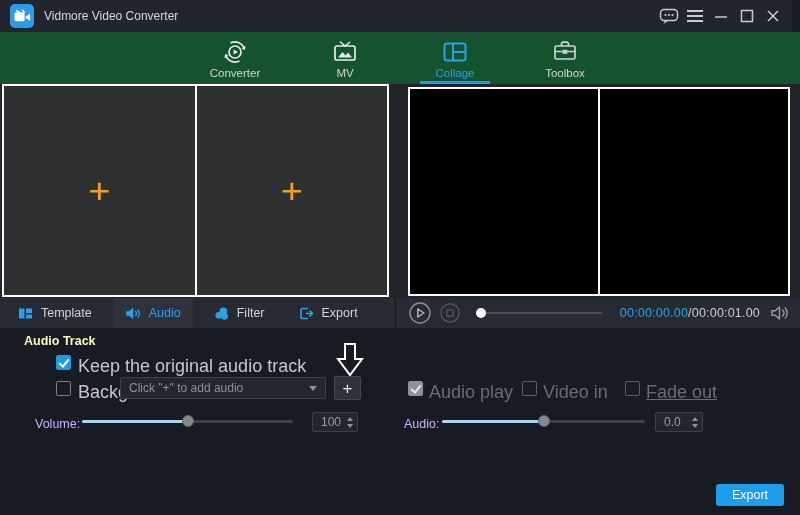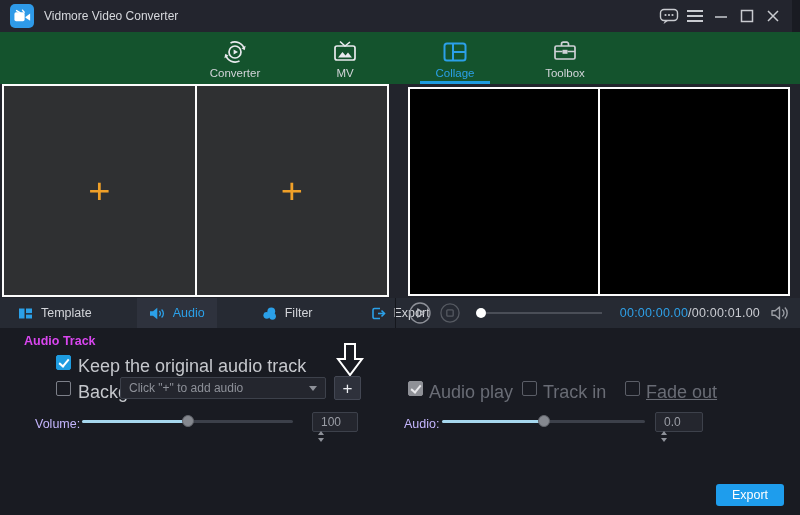--- a/index.html
+++ b/index.html
@@ -35,36 +35,36 @@
   .plus{color:#f0a028;font-size:38px;font-weight:100;line-height:30px;transform:scaleY(.92);}
 
   .preview{position:absolute;left:408px;top:3px;width:378px;height:205px;border:2px solid #fcfcfc;
            display:flex;background:#000;}
   .preview-cell{flex:1;background:#000;}
   .preview-cell.first{border-right:2px solid #fcfcfc;}
 
   
   .striprow{position:absolute;top:298px;left:0;width:800px;height:30px;background:#262a33;}
   .striprow .vdiv{position:absolute;left:395px;top:0;width:1px;height:30px;background:#15171d;}
-  .tabs{position:absolute;left:0;top:0;height:30px;display:flex;align-items:center;padding-left:6px;gap:33px;}
+  .tabs{position:absolute;left:0;top:0;height:30px;display:flex;align-items:center;padding-left:6px;gap:9px;}
   .tab{display:flex;align-items:center;gap:8px;height:30px;padding:0 12px;font-size:12.5px;color:#d2d4d9;}
   .tab.active{background:#2e323d;color:#2ba0e8;}
 
   .player{position:absolute;left:400px;top:0;width:400px;height:30px;display:flex;align-items:center;}
   .pbtn{margin-left:9px;display:flex;align-items:center;}
   .pdot{width:10px;height:10px;border-radius:50%;background:#fff;margin-left:16px;flex:none;}
   .ptrack{height:2px;background:#4a4e57;flex:1;margin:0 18px 0 0;}
   .ptime{font-size:12.5px;white-space:nowrap;letter-spacing:.2px;}
   .t-cur{color:#2e9fe6;}
   .t-sep,.t-total{color:#c9cbd1;}
   .pvol{margin:0 10px 0 10px;display:flex;align-items:center;}
 
   
   .audio-panel{position:absolute;top:328px;left:0;width:800px;height:187px;background:#191b22;}
-  .section-title{position:absolute;left:24px;top:6px;font-size:12.5px;font-weight:bold;color:#d946ef;}
+  .section-title{position:absolute;left:24px;top:6px;font-size:12.5px;font-weight:bold;color:#fef9c3;}
 
   .checkbox{position:absolute;width:15px;height:15px;border:1px solid #7d8089;border-radius:2px;
             box-sizing:border-box;background:transparent;}
   .checkbox.checked{background:#1e9ce0;border-color:#1e9ce0;}
   .checkbox.checked::after{content:"";position:absolute;left:4px;top:1px;width:4px;height:8px;
             border:solid #fff;border-width:0 2px 2px 0;transform:rotate(40deg);}
   .checkbox.disabled{border-color:#5b5e67;}
   .checkbox.checked.disabled{background:#8f9197;border-color:#8f9197;}
   .checkbox.checked.disabled::after{border-color:#e9e9ec;}
   .cb-label{position:absolute;font-size:18px;color:#c5c7cc;white-space:nowrap;}
@@ -84,21 +84,21 @@
 
   .row-label{position:absolute;font-size:12.5px;color:#c4b5fd;white-space:nowrap;}
 
   .slider{position:absolute;height:14px;}
   .slider .track{position:absolute;left:0;top:6px;width:100%;height:3px;background:#3c404a;border-radius:2px;}
   .slider .fill{position:absolute;left:0;top:6px;height:3px;background:#a6d7ee;border-radius:2px;}
   .slider .thumb{position:absolute;top:1px;width:12px;height:12px;margin-left:-6px;border-radius:50%;
                  background:#85888f;border:1px solid #61646b;box-sizing:border-box;}
 
   .spin{position:absolute;height:20px;background:#24262e;border:1px solid #3d414b;border-radius:2px;
-        box-sizing:border-box;display:flex;flex-direction:column;}
+        box-sizing:border-box;display:flex;}
   .spin .val{flex:1;font-size:12px;color:#9b9ea6;padding-left:8px;line-height:18px;}
   .spin .arrows{width:15px;display:flex;flex-direction:column;align-items:center;justify-content:center;gap:3px;}
   .tri-up{width:0;height:0;border-left:3.5px solid transparent;border-right:3.5px solid transparent;
           border-bottom:4px solid #8e9199;}
   .tri-down{width:0;height:0;border-left:3.5px solid transparent;border-right:3.5px solid transparent;
           border-top:4px solid #8e9199;}
 
   .export-btn{position:absolute;left:716px;top:484px;width:68px;height:22px;background:#1e9ded;
               border-radius:3px;display:flex;align-items:center;justify-content:center;
               color:#fff;font-size:12.5px;}
@@ -295,21 +295,21 @@
     <div class="dropdown">
       <span class="dd-text">Click "+" to add audio</span>
       <span class="dd-caret"></span>
     </div>
     <div class="add-btn">+</div>
 
     <div class="checkbox checked disabled" style="left:408px;top:53px;"></div>
     <div class="cb-label dim" style="left:429px;top:54px;">Audio play</div>
 
     <div class="checkbox disabled" style="left:522px;top:53px;"></div>
-    <div class="cb-label dim" style="left:543px;top:54px;">Track in</div>
+    <div class="cb-label dim" style="left:543px;top:54px;">Video in</div>
 
     <div class="checkbox disabled" style="left:625px;top:53px;"></div>
     <div class="cb-label dim" style="left:646px;top:54px;text-decoration:underline;">Fade out</div>
 
     <div class="row-label" style="left:35px;top:89px;">Volume:</div>
     <div class="slider" style="left:82px;top:86px;width:211px;">
       <div class="track"></div>
         <div class="fill" style="width: 50%;"></div>
         <div class="thumb" style="left: 50%;"></div>
     </div>

